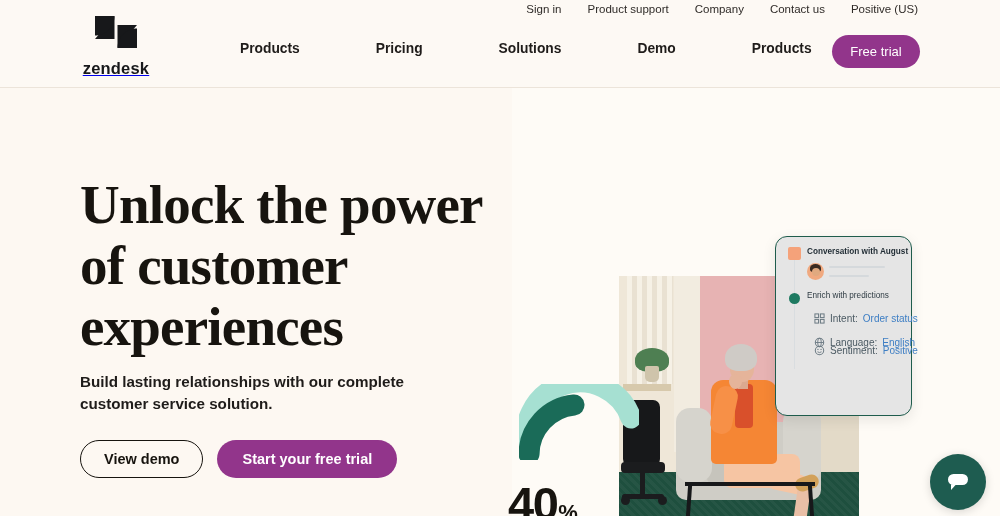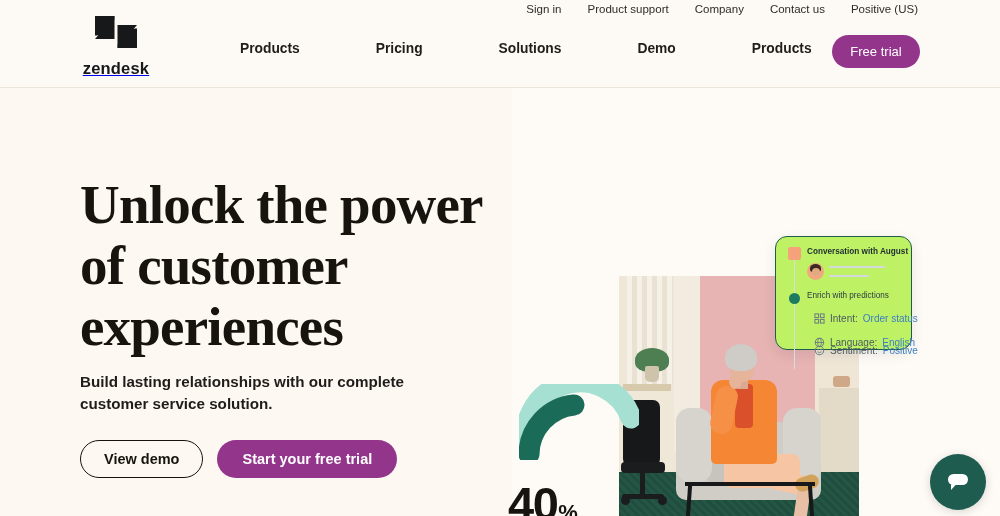--- a/index.html
+++ b/index.html
@@ -142,22 +142,22 @@
   #gauge { position: absolute; left: 519px; top: 296px; width: 120px; height: 76px; }
   #stat-value {
     position: absolute; left: 508px; top: 392px;
     display: flex; align-items: baseline; color: #17140f;
   }
   #stat-number { font-size: 47px; font-weight: 700; letter-spacing: -1.5px; line-height: 1; }
   #stat-unit { font-size: 22px; font-weight: 700; margin-left: 1px; }
 
   
   #prediction-card {
-    position: absolute; left: 775px; top: 148px; width: 137px; height: 114px;
-    background: #bef264; border: 1.4px solid #1e5c4c; border-radius: 12px;
+    position: absolute; left: 775px; top: 148px; width: 137px; height: 180px;
+    background: #e5e5e5; border: 1.4px solid #1e5c4c; border-radius: 12px;
     box-shadow: 0 4px 14px rgba(0,0,0,.09);
   }
   #card-rail { position: absolute; left: 18px; top: 12px; width: 1px; height: 120px; background: #d9dde0; }
   #card-sq { position: absolute; left: 12px; top: 10px; width: 13px; height: 13px; background: #f5a27a; border-radius: 2px; }
   #card-dot { position: absolute; left: 13px; top: 56px; width: 11px; height: 11px; background: #1e7a61; border-radius: 50%; }
   #card-title { position: absolute; left: 31px; top: 10px; font-size: 8.2px; font-weight: 700; color: #1f2b33; white-space: nowrap; }
   #card-avatar {
     position: absolute; left: 31px; top: 26px; width: 17px; height: 17px; border-radius: 50%;
     background: #f0a97f; overflow: hidden;
   }

